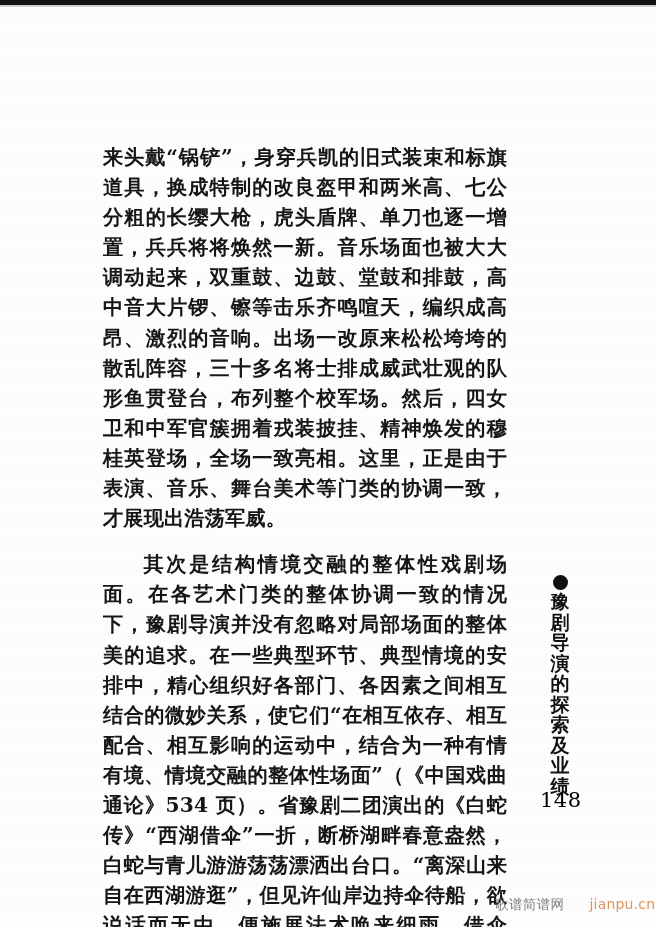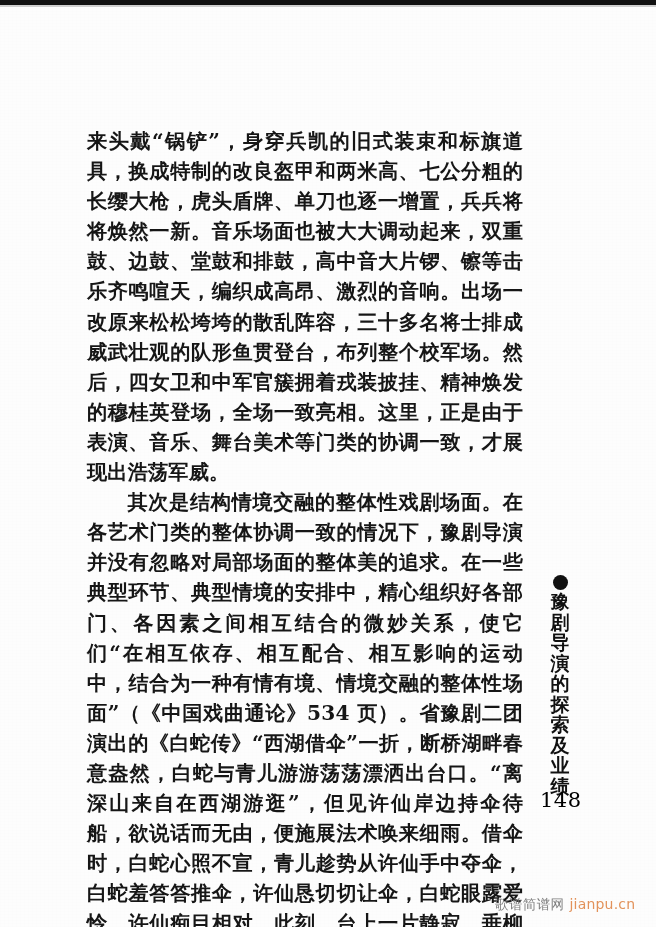--- a/index.html
+++ b/index.html
@@ -53,21 +53,21 @@
     width: 436px;
   }
   .para {
     font-family: "DejaVu Serif", "Liberation Serif", serif;
     font-size: 20.2px;
     line-height: 30.1px;
     color: #161616;
     text-align: justify;
     text-justify: inter-character;
     letter-spacing: 0.15px;
-    margin: 0;
+    margin: 16px;
     font-weight: 600;
   }
   .para + .para { margin-top: 0; }
   .indent { text-indent: 2em; }
 
   
   #running-head {
     position: absolute;
     left: 543px;
     top: 575px;
@@ -119,20 +119,21 @@
     font-family: "DejaVu Sans", "Liberation Sans", sans-serif;
     font-size: 13.5px;
     color: #737373;
     letter-spacing: 0.4px;
   }
   #watermark .wm-url {
     font-family: "DejaVu Sans", "Liberation Sans", sans-serif;
     font-size: 14px;
     color: #e08a4e;
     letter-spacing: 0.2px;
+    margin-left: 20px;
   }
 </style>
 </head>
 <body>
 
 <div id="page">
 
   <div class="scan-top-edge"></div>
   <div class="scan-top-edge2"></div>
   <div class="paper-noise"></div>

